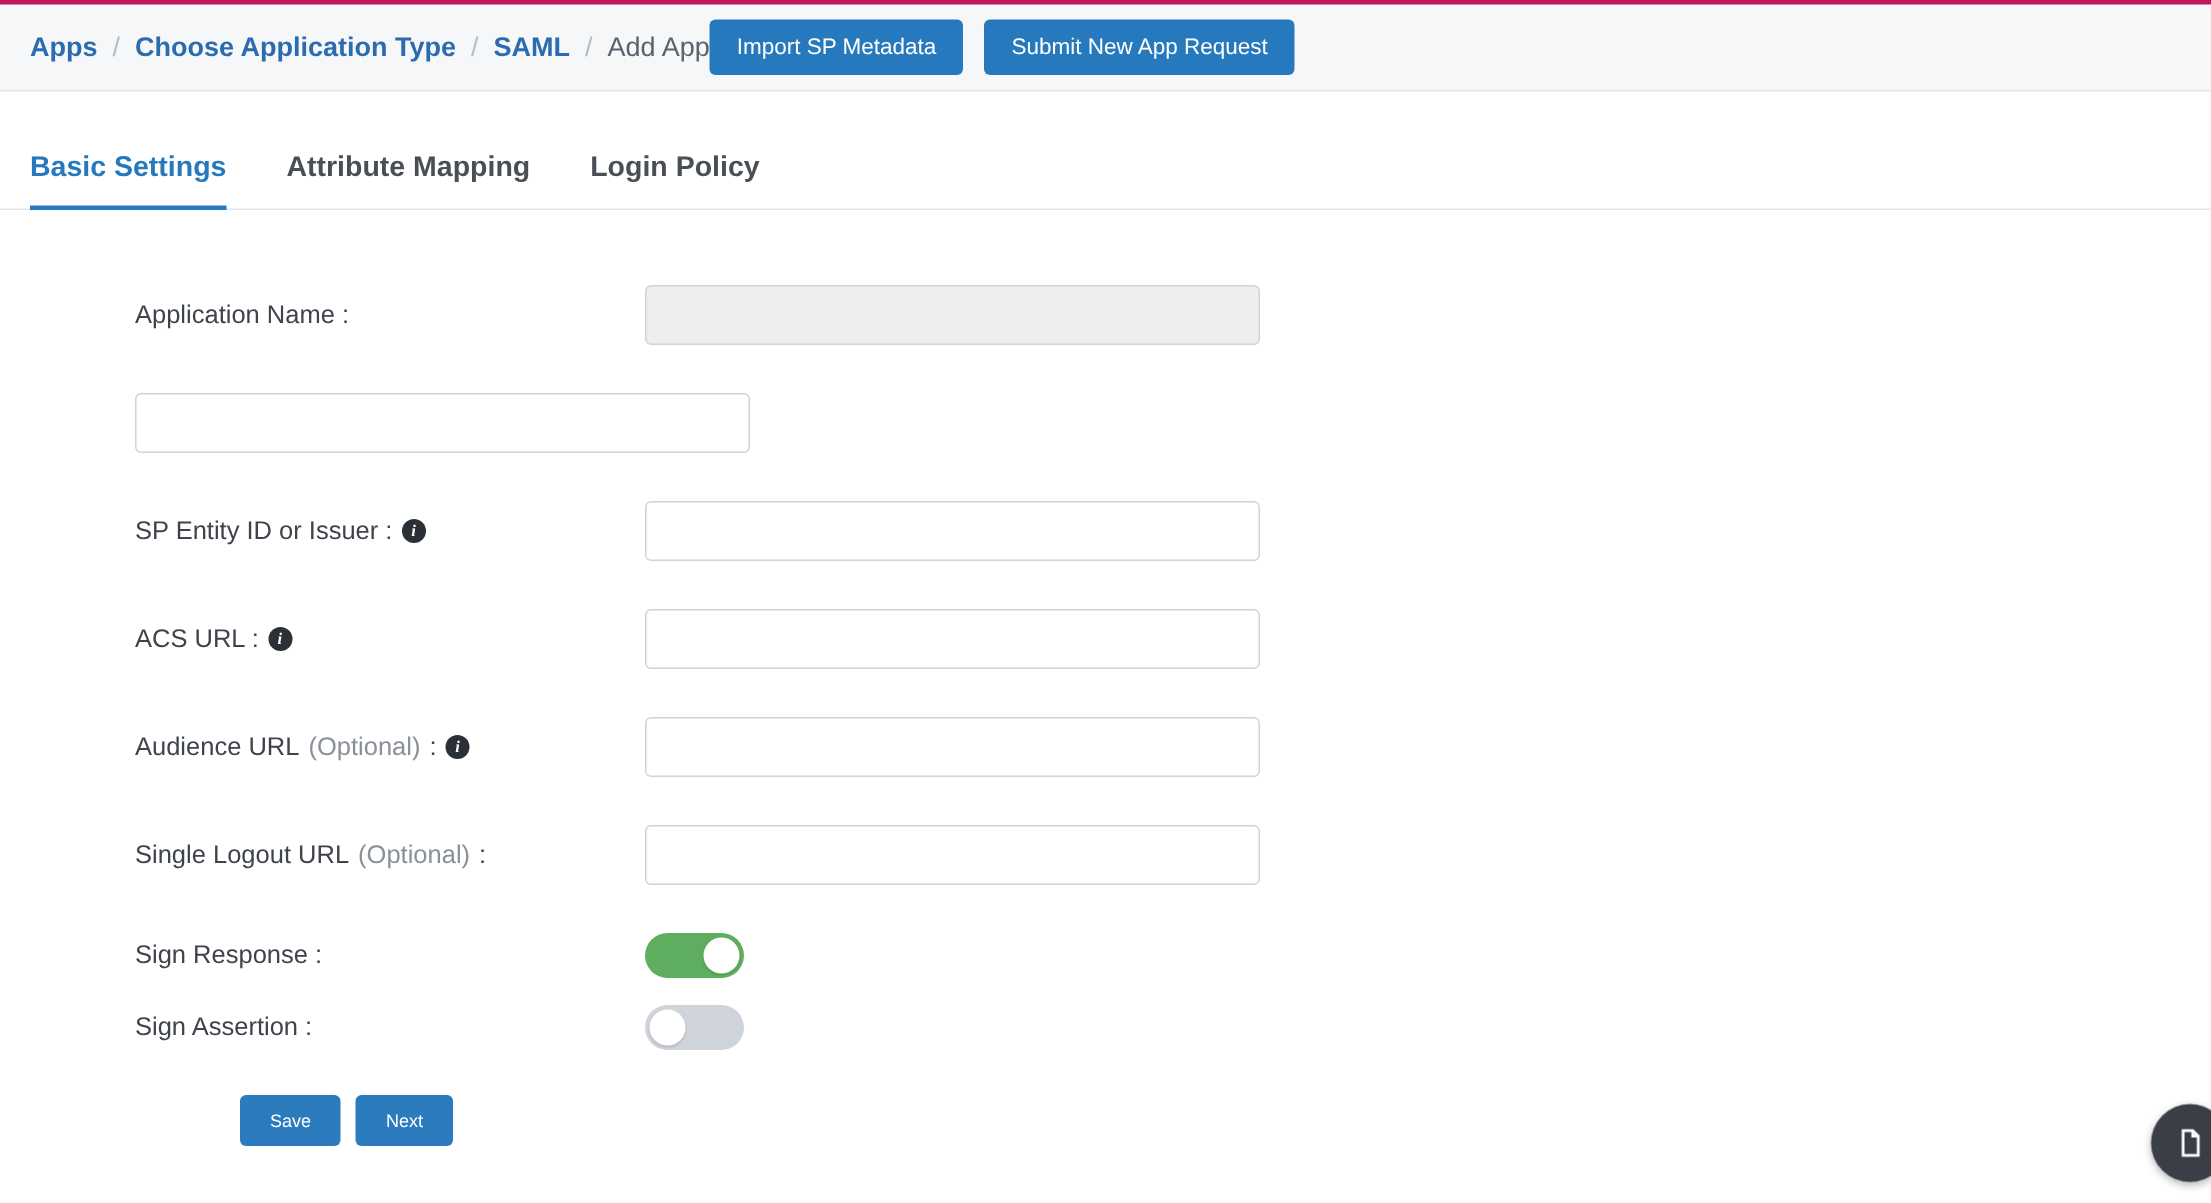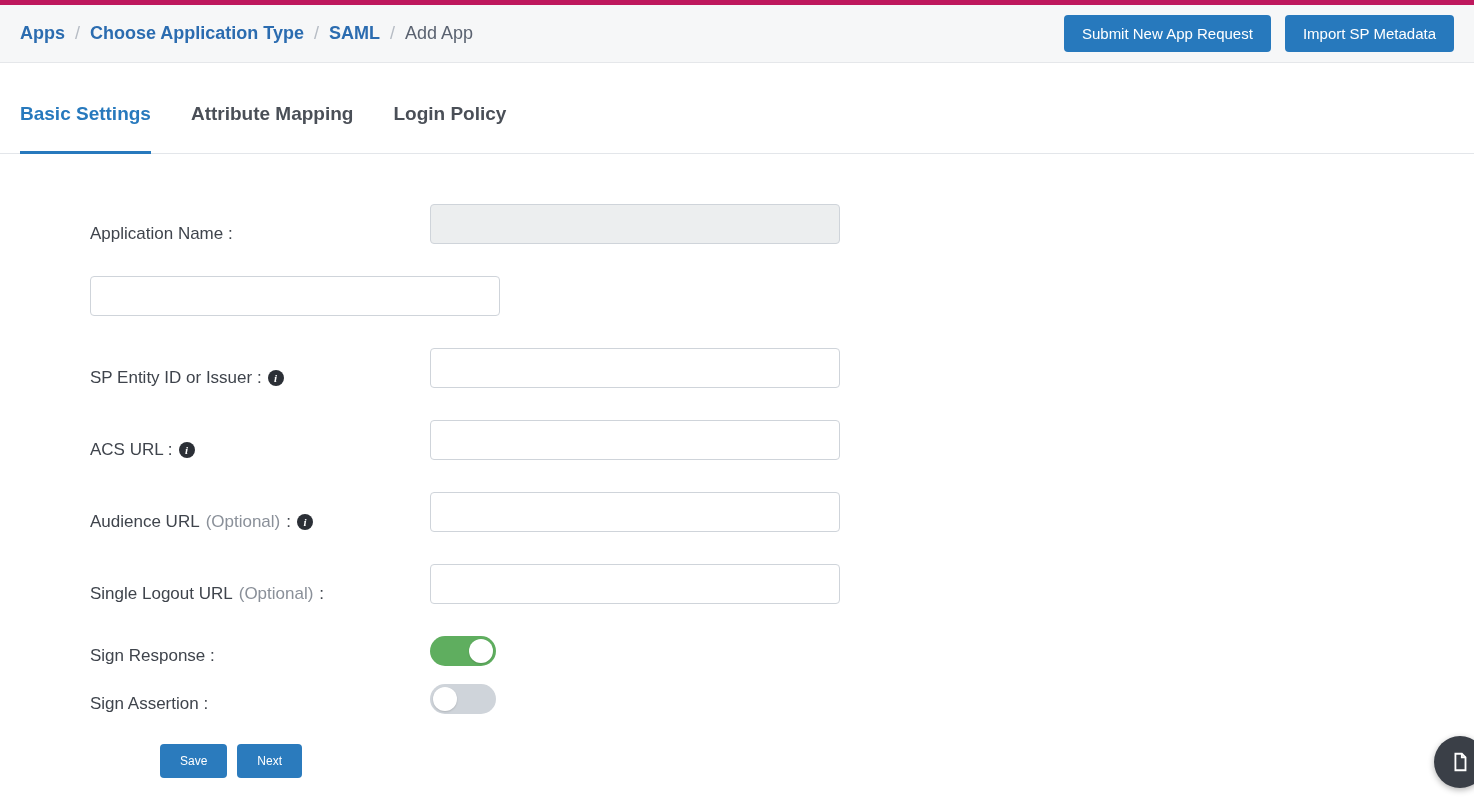--- a/index.html
+++ b/index.html
@@ -7,24 +7,23 @@
     font-family: -apple-system, BlinkMacSystemFont, "Segoe UI", Arial, sans-serif;
     background: #ffffff;
     color: #333;
     font-size: 16px;
   }
 
   
   .topbar {
     display: flex;
     align-items: center;
-    justify-content: space-between;
     padding: 10px 20px;
     background: #f6f7f8;
-    border-top: 5px solid #be185d;
+    border-top: 3px solid #be185d;
     border-bottom: 1px solid #e5e7ea;
     min-height: 60px;
   }
   .breadcrumb {
     display: flex;
     align-items: center;
     gap: 10px;
     font-size: 18px;
   }
   .breadcrumb .sep { color: #b6bcc4; }
@@ -56,41 +55,41 @@
 
   
   .tabs {
     display: flex;
     gap: 40px;
     padding: 0 20px;
     margin-top: 40px;
     border-bottom: 1px solid #e3e6ea;
   }
   .tab {
-    padding-bottom: 26px;
+    padding-bottom: 14px;
     font-size: 19px;
     font-weight: 600;
     color: #4a4f57;
     cursor: pointer;
     margin-bottom: -1px;
     border-bottom: 3px solid transparent;
   }
   .tab.active {
     color: #2779bd;
     border-bottom-color: #2779bd;
   }
 
   
   .form-wrap {
     padding: 50px 90px 40px 90px;
     max-width: 1100px;
   }
   .form-row {
     display: flex;
-    align-items: flex-end;
+    align-items: center;
     margin-bottom: 32px;
   }
   .form-row.tight { margin-bottom: 18px; }
   .form-label {
     width: 340px;
     font-size: 17px;
     color: #3f444c;
     display: flex;
     align-items: center;
     gap: 6px;
@@ -193,22 +192,22 @@
   <nav class="breadcrumb">
     <a href="#" class="crumb-link first">Apps</a>
     <span class="sep">/</span>
     <a href="#" class="crumb-link">Choose Application Type</a>
     <span class="sep">/</span>
     <a href="#" class="crumb-link">SAML</a>
     <span class="sep">/</span>
     <span class="crumb-text">Add App</span>
   </nav>
   <div class="topbar-actions">
+    <button class="btn">Import SP Metadata</button>
     <button class="btn">Submit New App Request</button>
-    <button class="btn">Import SP Metadata</button>
   </div>
 </div>
 
 <div class="tabs">
   <div class="tab active">Basic Settings</div>
   <div class="tab">Attribute Mapping</div>
   <div class="tab">Login Policy</div>
 </div>
 
 <div class="form-wrap">

